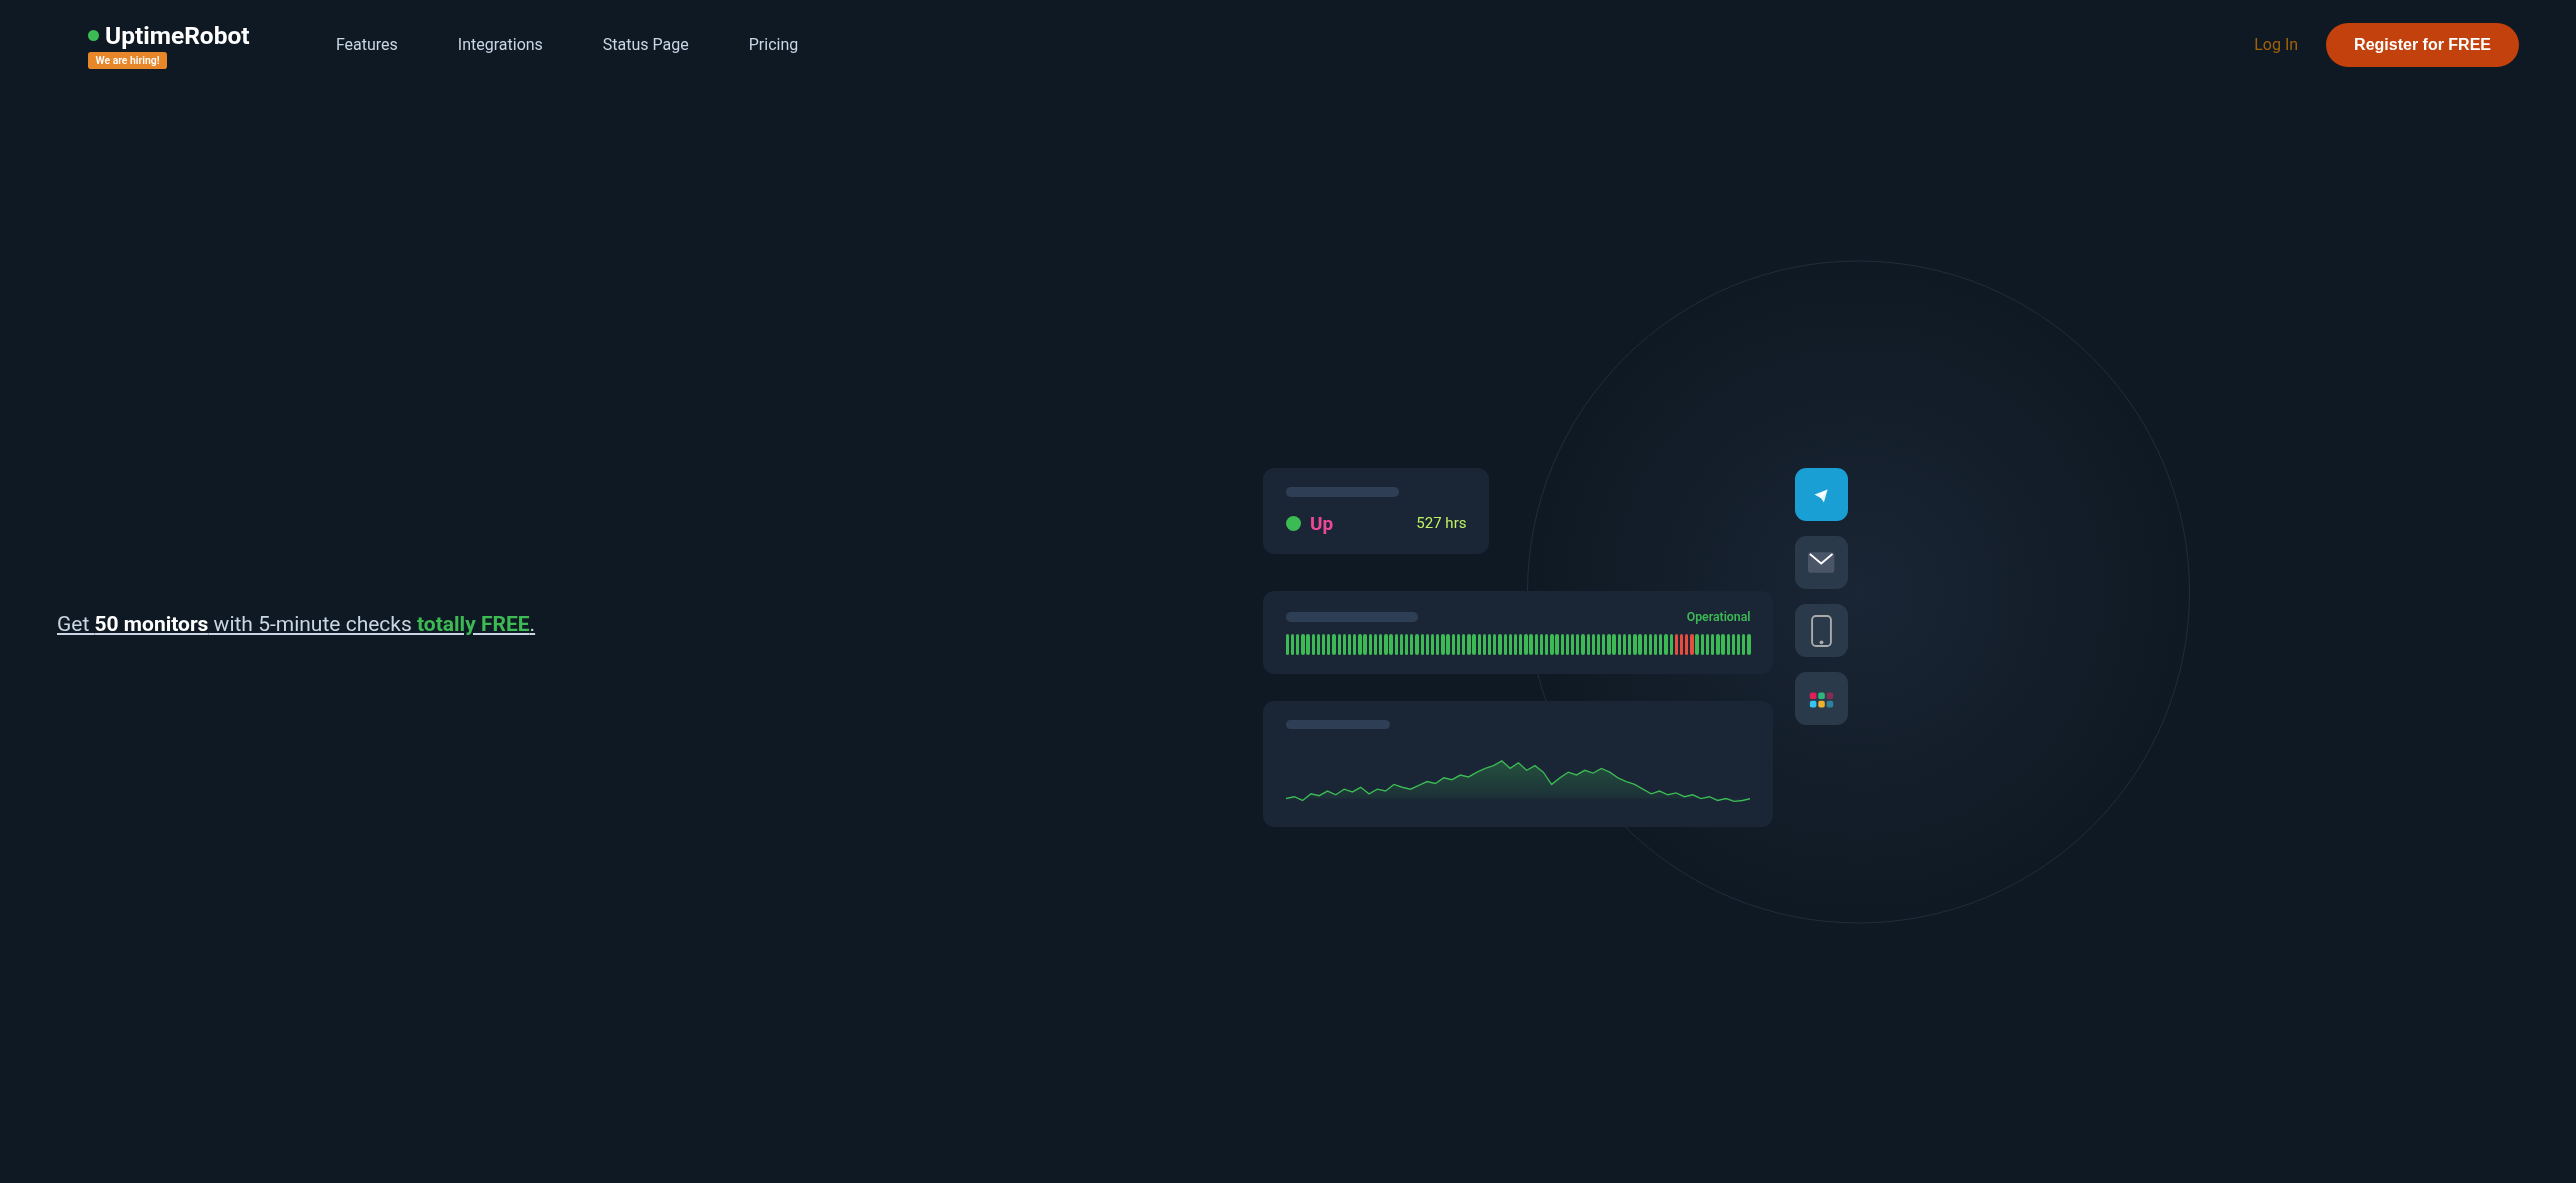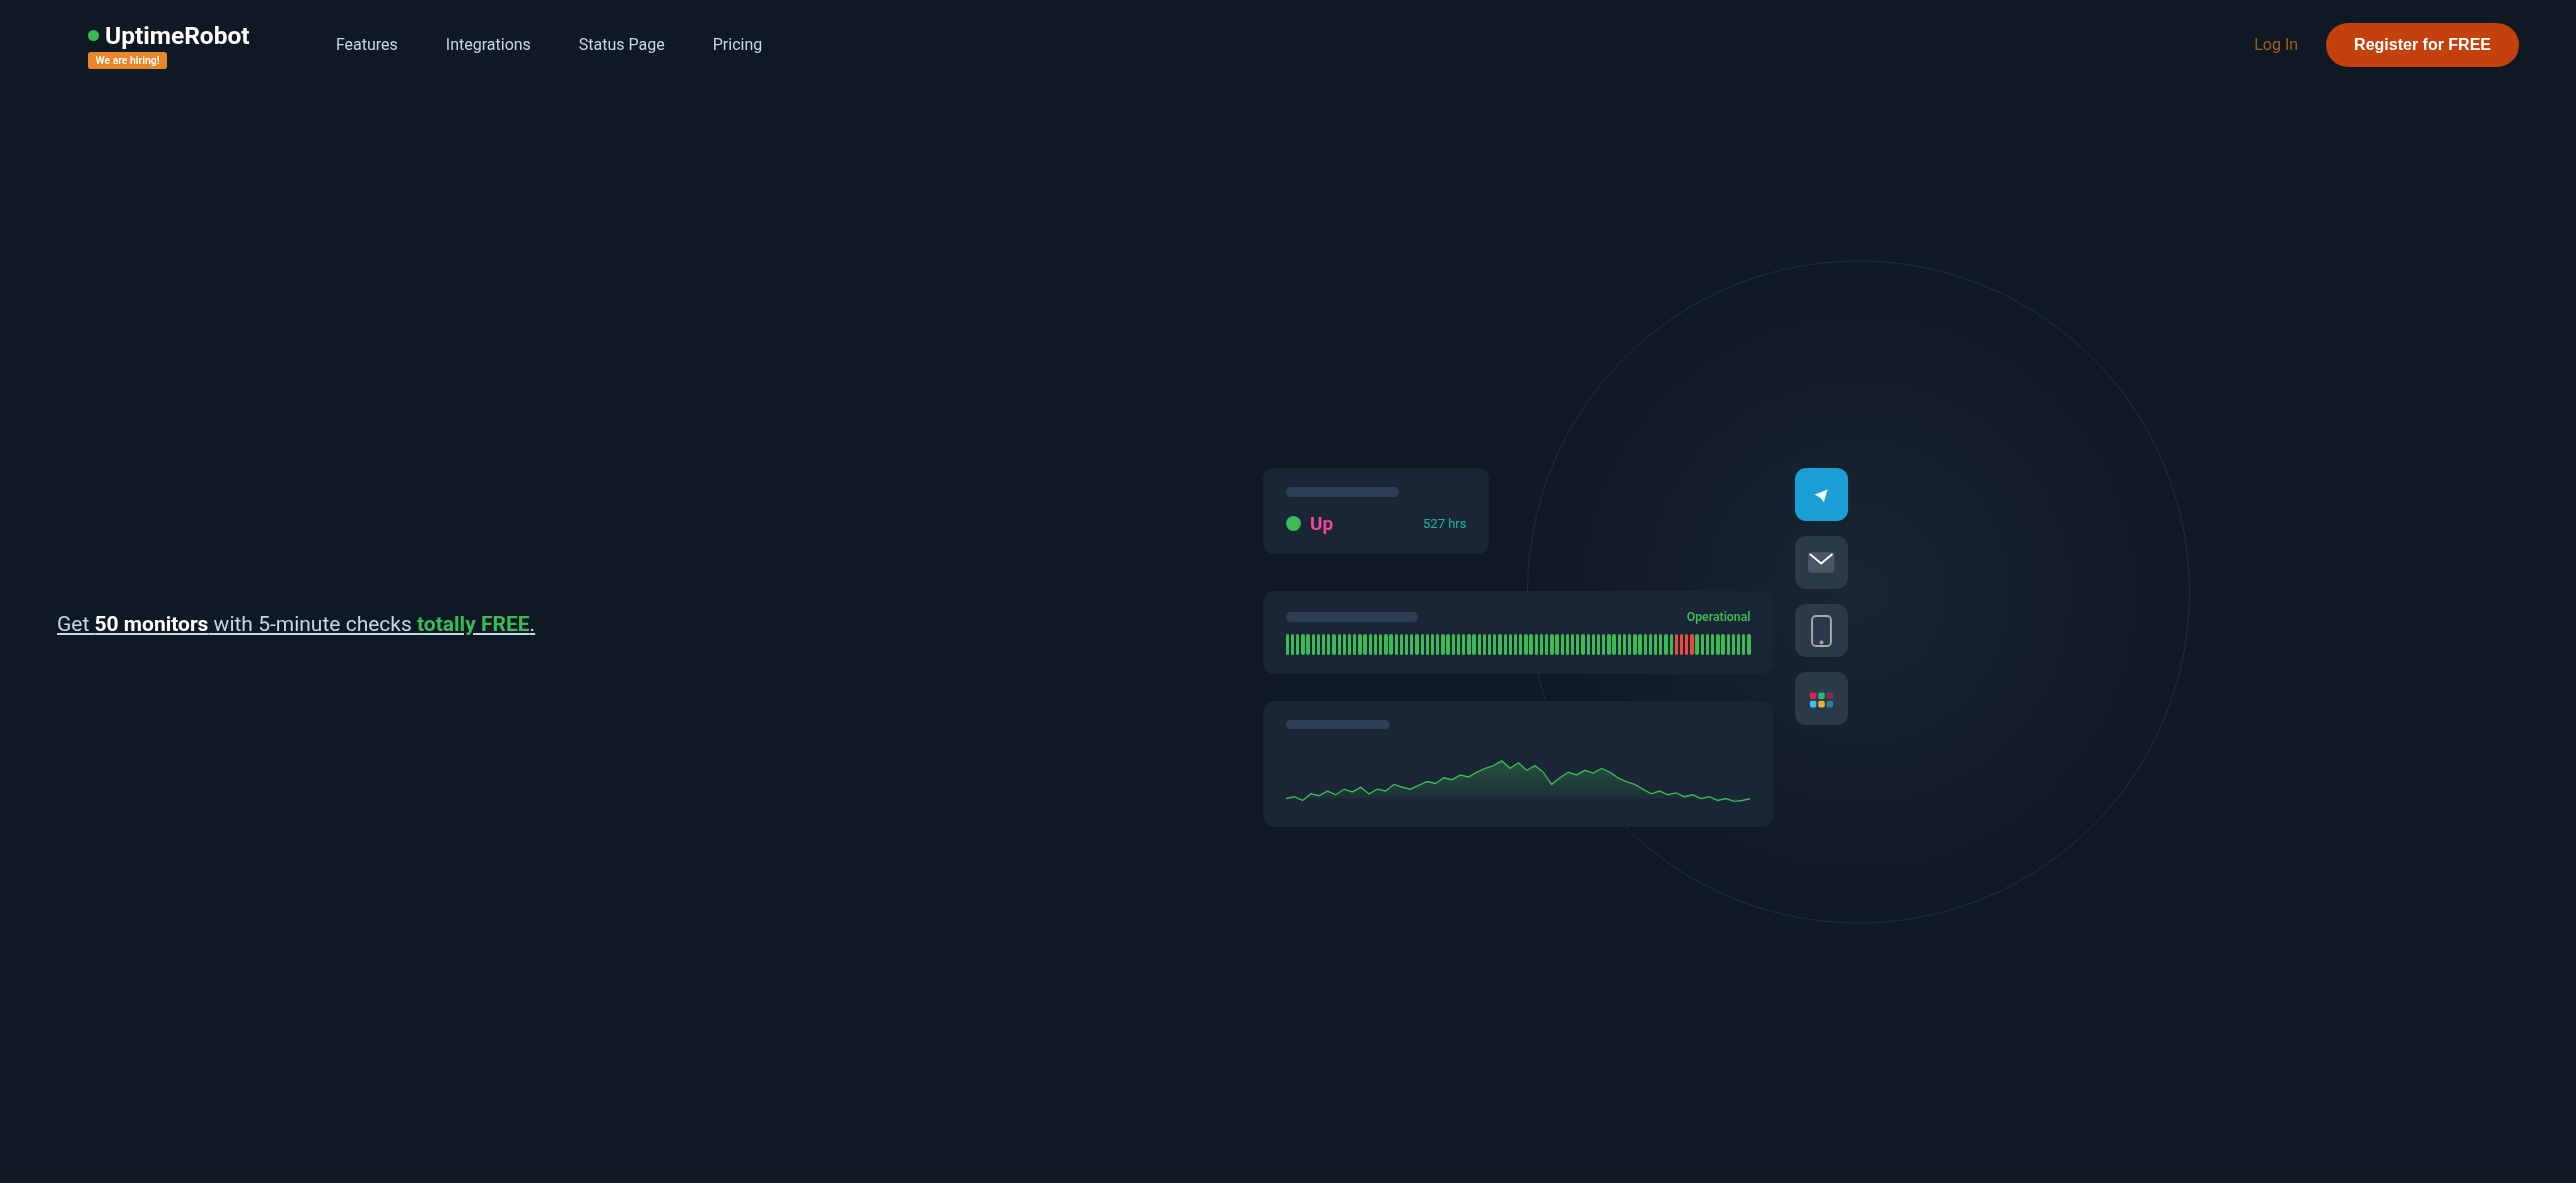--- a/index.html
+++ b/index.html
@@ -75,21 +75,21 @@
       font-size: 10.4px;
       font-weight: 600;
       padding: 1.9px 7.5px;
       border-radius: 2.8px;
       margin-top: 1.9px;
     }
 
     .nav-links {
       display: flex;
       align-items: center;
-      gap: 48px;
+      gap: 60px;
       margin-left: 75px;
     }
 
     .nav-link {
       color: #c8d6e5;
       font-size: 16px;
       text-decoration: none;
       cursor: pointer;
     }
 
@@ -223,22 +223,22 @@
       background: #3cba54;
     }
 
     .status-up {
       font-size: 19px;
       font-weight: 700;
       color: #ec4899;
     }
 
     .status-hrs {
-      font-size: 13px;
-      color: #14b8a6;
+      font-size: 15px;
+      color: #bef264;
       margin-left: auto;
     }
 
     
     .integration-icons {
       position: absolute;
       top: 0;
       right: 0;
       display: flex;
       flex-direction: column;

